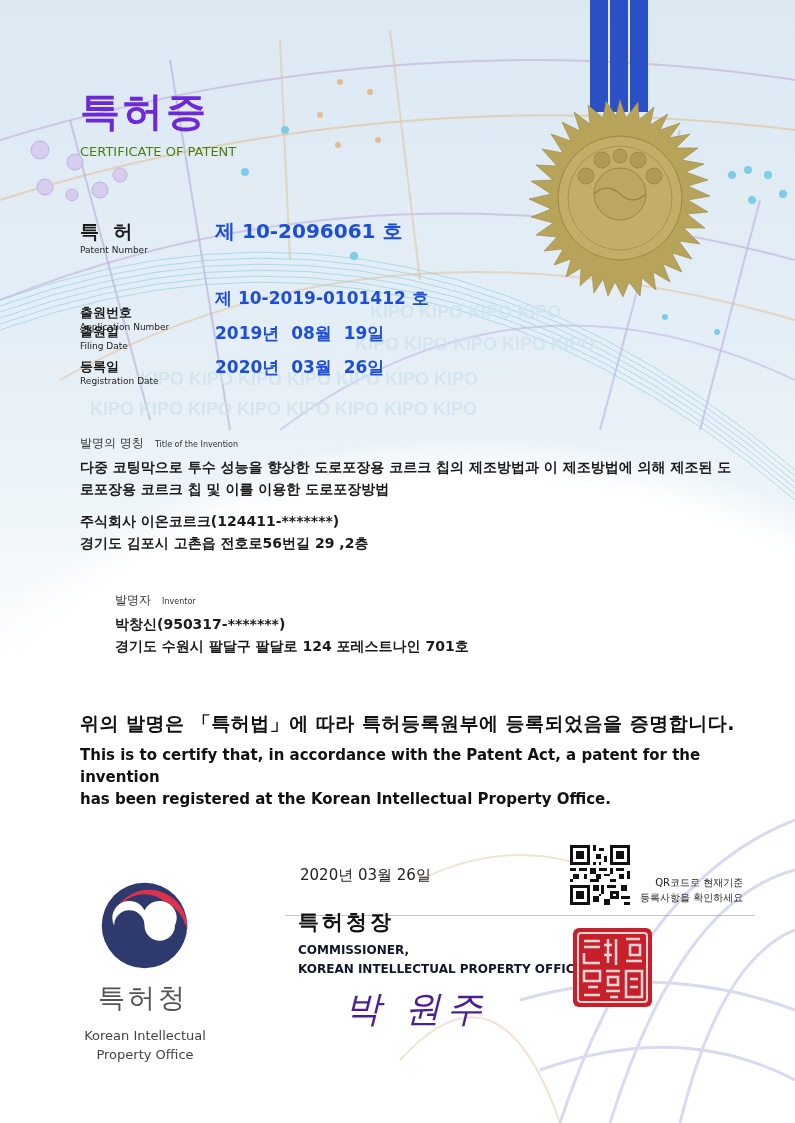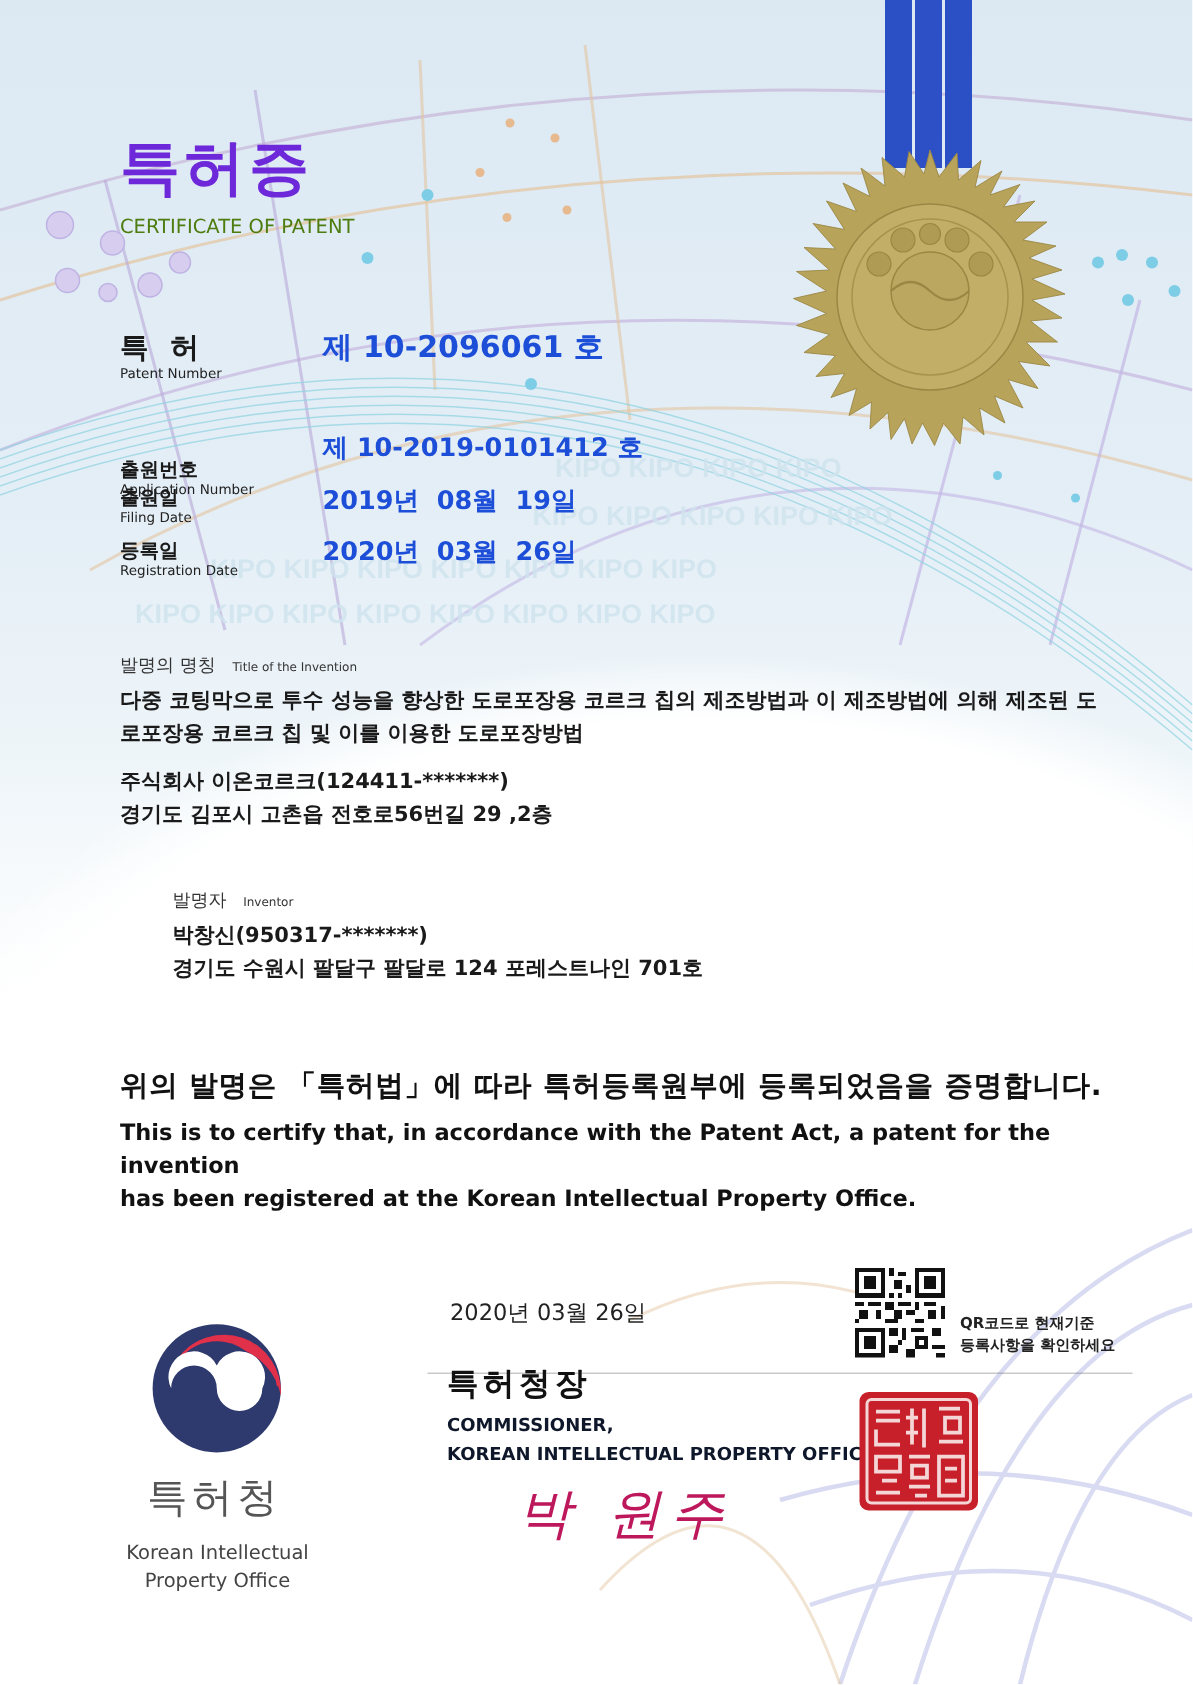--- a/index.html
+++ b/index.html
@@ -30,23 +30,23 @@
   .sec-lbl-ko { font-size: 12px; color: #333; }
   .sec-lbl-en { font-size: 8px; color: #333; margin-left: 6px; }
   .sec-val { font-size: 14px; font-weight: bold; color: #1a1a1a; line-height: 22px; }
 
   .cert-ko { left: 80px; top: 711px; font-size: 19px; font-weight: bold; color: #111; letter-spacing: 0.5px; }
   .cert-en { left: 80px; top: 744px; font-size: 15px; font-weight: bold; color: #111; line-height: 22px; width: 680px; }
 
   .issue-date { left: 300px; top: 866px; font-size: 15px; color: #222; }
   .commissioner-ko { left: 298px; top: 908px; font-size: 21px; font-weight: bold; letter-spacing: 3px; color: #111; }
   .commissioner-en { left: 298px; top: 941px; font-size: 12px; font-weight: bold; color: #0f172a; line-height: 19px; }
-  .signature { left: 345px; top: 985px; font-family: "DejaVu Serif", serif; font-size: 36px; color: #be185d; letter-spacing: 6px; font-style: italic; }
-
-  .qr-caption { left: 640px; top: 875px; font-size: 10px; font-weight: bold; color: #222; text-align: left; line-height: 15px; }
+  .signature { left: 345px; top: 985px; font-family: "DejaVu Serif", serif; font-size: 36px; color: #4c1d95; letter-spacing: 6px; font-style: italic; }
+
+  .qr-caption { left: 640px; top: 875px; font-size: 10px; font-weight: normal; color: #222; text-align: right; line-height: 15px; }
 
   .kipo-logo-ko { left: 98px; top: 980px; font-size: 27px; color: #555; letter-spacing: 3px; }
   .kipo-logo-en { left: 70px; top: 1026px; font-size: 13px; color: #444; text-align: center; width: 150px; line-height: 19px; }
 
   .divider { left: 285px; top: 915px; width: 470px; height: 1px; background: rgba(120,120,120,0.4); }
 </style>
 </head>
 <body>
 
 <div class="bg">

